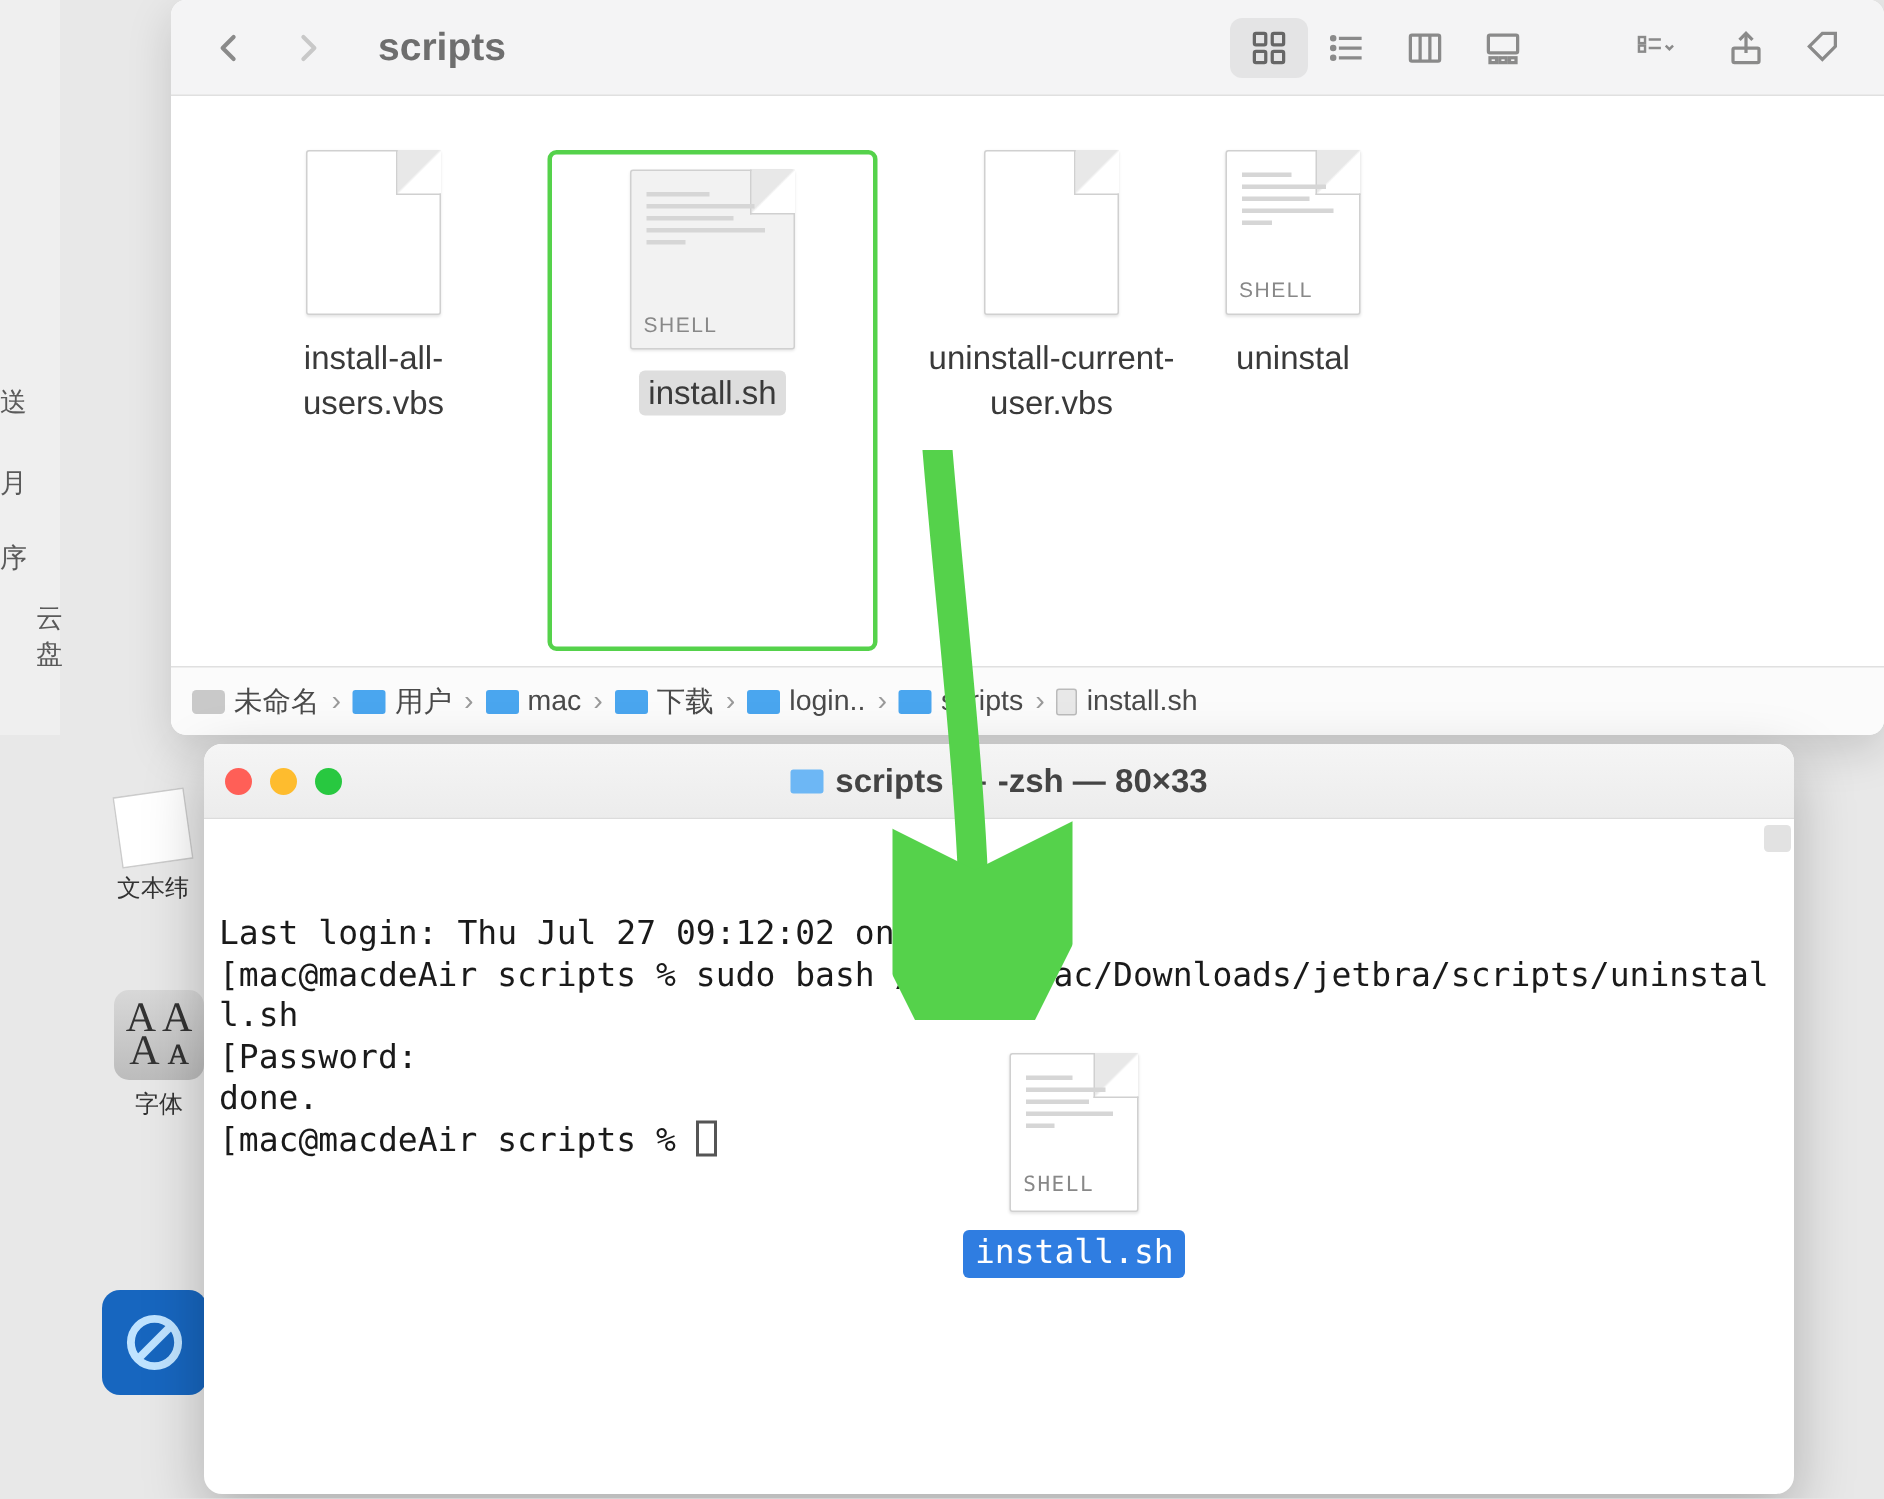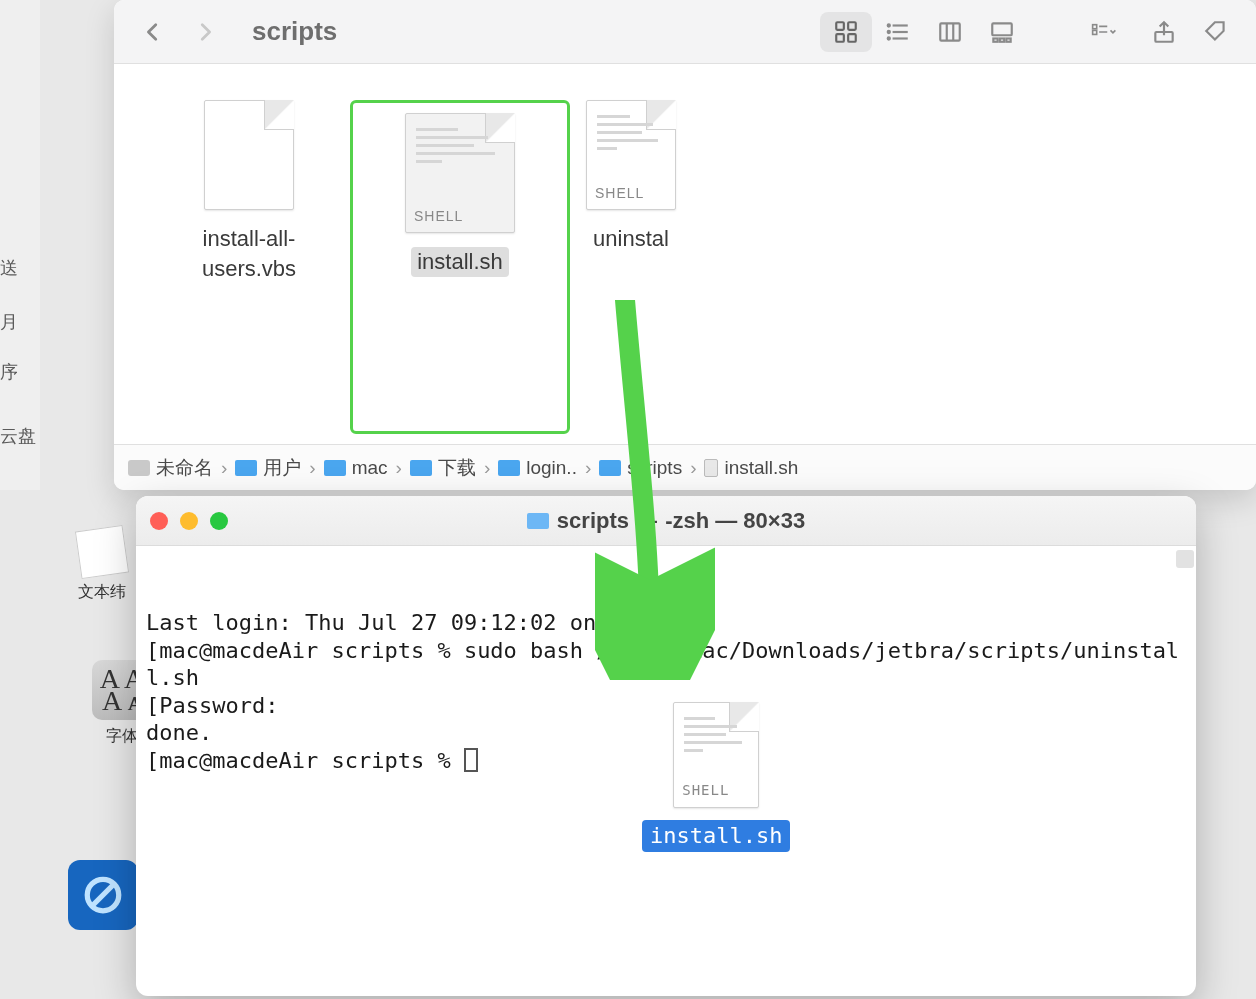--- a/index.html
+++ b/index.html
@@ -17,21 +17,21 @@
     position: absolute;
     left: -20px; top: 0; width: 60px; height: 490px;
     background: #efefef;
     color: #5a5a5a;
     font-size: 18px;
   }
   .bg-sidebar-item { position: absolute; left: 20px; }
   .bg-sidebar-item.a { top: 256px; }
   .bg-sidebar-item.b { top: 310px; }
   .bg-sidebar-item.c { top: 360px; }
-  .bg-sidebar-item.d { top: 424px; }
+  .bg-sidebar-item.d { top: 400px; padding-left: 24px; }
 
   
   .finder {
     position: absolute;
     left: 114px; top: 0;
     width: 1142px; height: 490px;
     background: #ffffff;
     border-radius: 10px;
     box-shadow: 0 10px 30px rgba(0,0,0,.15);
     overflow: hidden;
@@ -55,21 +55,21 @@
     display: flex; align-items: center; justify-content: center;
     border-radius: 8px;
   }
   .tb-btn.active { background: #e4e4e5; }
   .tb-btn svg { width: 26px; height: 26px; }
 
   .finder-content {
     position: relative;
     height: 380px;
     display: flex;
-    gap: 16px;
+    gap: 31px;
     padding: 36px 20px 10px 50px;
   }
   .file-item {
     width: 170px;
     display: flex; flex-direction: column; align-items: center;
     cursor: default;
   }
   .file-icon {
     width: 90px; height: 110px;
     background: #fff;
@@ -124,21 +124,21 @@
   }
   .mini-folder{ background:#4aa6ef;}
   .mini-drive{ background:#c9c9c9; border-radius:3px; height:16px;}
   .mini-doc{ background:#e8e8e8; border:1px solid #bbb; width:14px; height:18px;}
 
   
   .desk-icon { position: absolute; text-align: center; color: #333; }
   .desk-icon .lbl { font-size: 16px; margin-top: 6px; }
   .desk-textedit { left: 78px; top: 528px; }
   .desk-textedit .tile{ width:48px; height:48px; background:#fff; border:1px solid #ccc; transform:rotate(-8deg);}
-  .desk-fontbook { left: 92px; top: 660px; }
+  .desk-fontbook { left: 76px; top: 660px; }
   .desk-fontbook .tile{ width:60px; height:60px; background:linear-gradient(#d8d8d8,#bcbcbc); border-radius:10px; display:flex;align-items:center;justify-content:center; font-family:serif; }
   .desk-fontbook .tile .aa{ font-size:28px; color:#333; line-height:.8;}
   .desk-block { left: 68px; top: 860px; }
   .desk-block .tile{ width:70px; height:70px; background:#1766bf; border-radius:12px; display:flex;align-items:center;justify-content:center;}
   .desk-block .tile svg{width:42px;height:42px;}
 
   
   .terminal {
     position: absolute;
     left: 136px; top: 496px;
@@ -292,20 +292,26 @@
           <div class="lines">
             <span></span>
             <span></span>
             <span></span>
             <span></span>
             <span></span>
           </div>
       </div>
       <div class="file-label selected">install.sh</div>
     </div>
+    <div class="file-item">
+      <div class="file-icon">
+          <div class="fold"></div>
+        </div>
+      <div class="file-label">uninstall-current-user.vbs</div>
+    </div>
     <div class="file-item" style="width:90px">
       <div class="file-icon shell" data-label="SHELL">
         <div class="fold"></div>
           <div class="lines">
             <span></span>
             <span></span>
             <span></span>
             <span></span>
             <span></span>
           </div>

